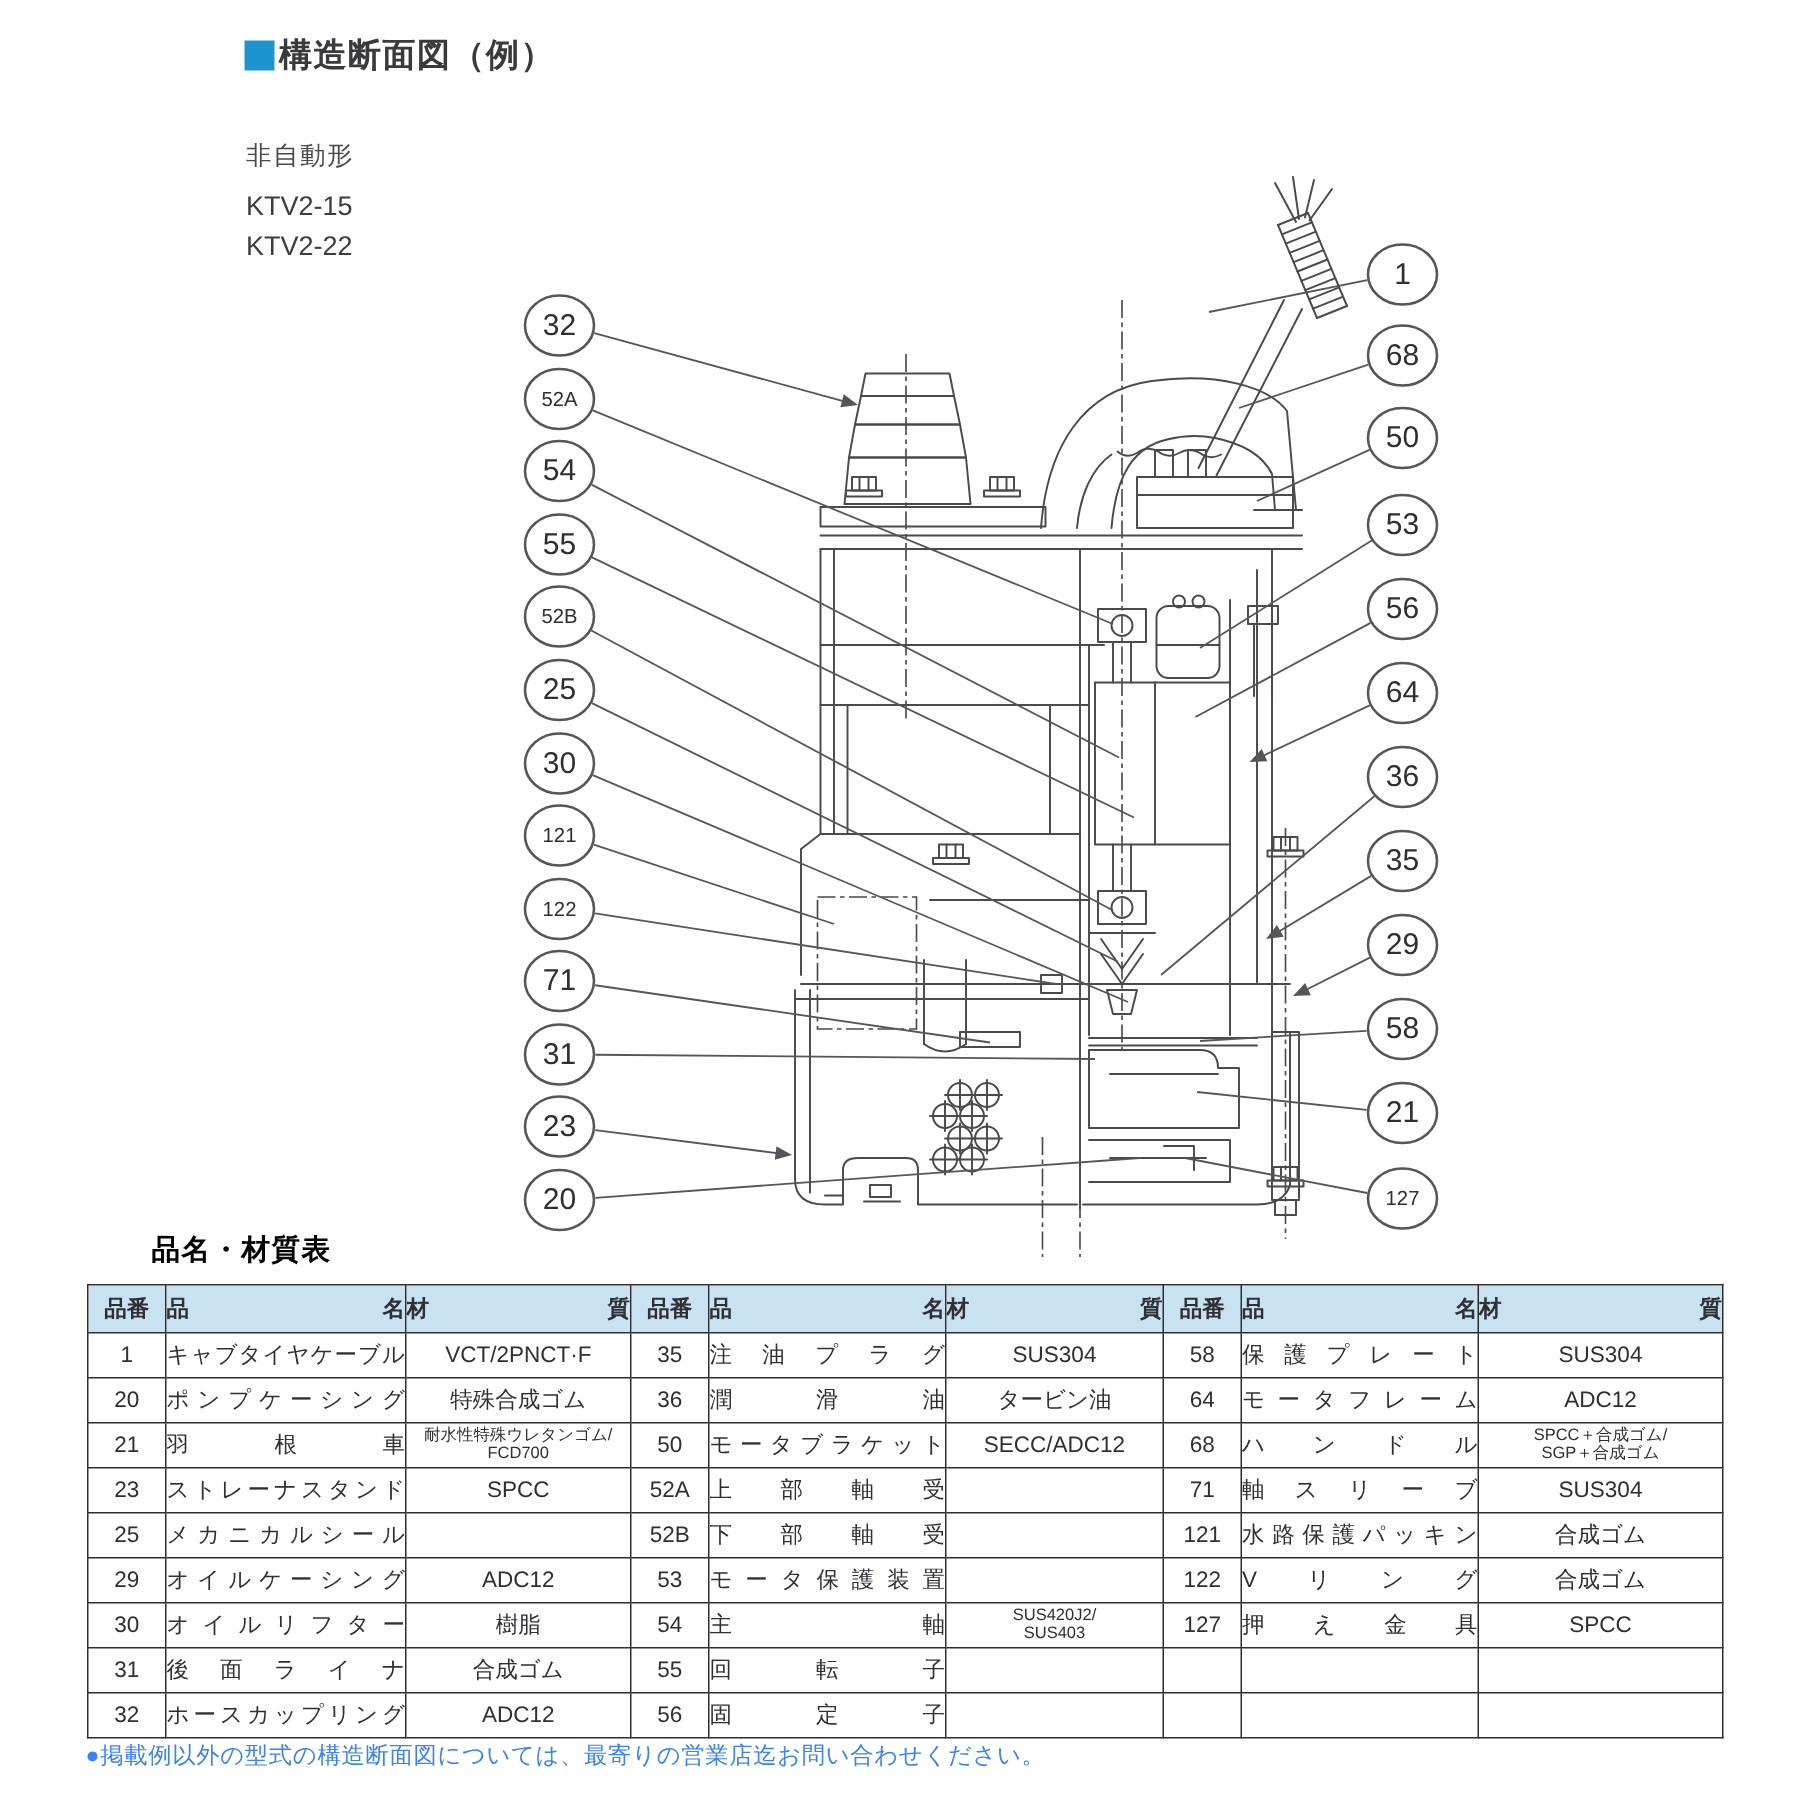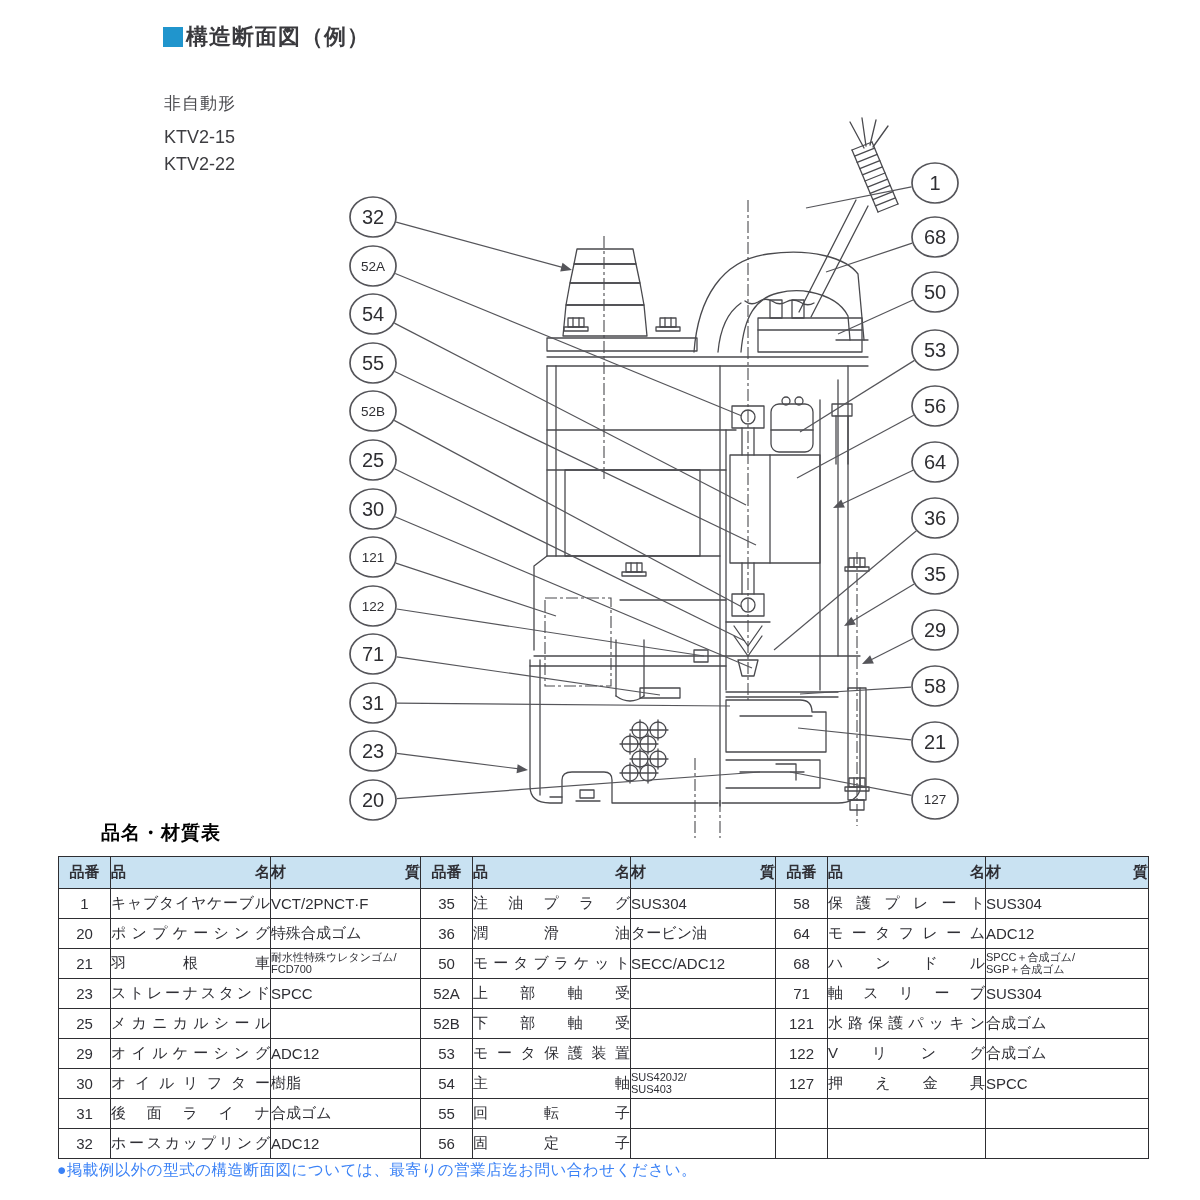--- a/index.html
+++ b/index.html
@@ -18,21 +18,21 @@
   .table-title { position:absolute; left:58px; top:820px; font-size:19px; font-weight:bold; color:#000000; letter-spacing:1px;margin-left:43px; }
   table.parts { position:absolute; left:58px; top:856px; width:1090px; border-collapse:collapse; table-layout:fixed; }
   table.parts th, table.parts td {
     border:1.5px solid #2e2e32; padding:0; height:29px; font-size:15px; color:#2f2f35;
     overflow:hidden; vertical-align:middle;
   }
   table.parts thead th { background:#c9e2f2; height:31px; font-weight:bold; }
   th.h-name, th.h-mat { text-align:justify; text-align-last:justify; padding:0 28px;margin-left:32px; }
   td.c-no { text-align:center; }
   td.c-name { text-align:justify; text-align-last:justify; padding:0 7px; font-size:14.5px; }
-  td.c-mat { font-size:14.5px; white-space:pre-line; }
+  td.c-mat { text-align:center; font-size:14.5px; white-space:pre-line; }
   td.c-mat.small { font-size:11px; line-height:11.5px;margin-top:28px; }
   .footnote { position:absolute; left:57px; top:1160px; font-size:15.5px; color:#3b82f6; letter-spacing:0.5px; }
   svg.diagram { position:absolute; left:0; top:0; }
   svg.diagram * { vector-effect:none; }
   svg.diagram .ln { stroke:#4a4a4e; stroke-width:1.3; fill:none; stroke-linecap:round; stroke-linejoin:round; }
   svg.diagram .dd { stroke:#4a4a4e; stroke-width:1.1; fill:none; stroke-dasharray:12 3 3 3; }
   svg.diagram .leader { stroke:#55555a; stroke-width:1.2; fill:none; }
   svg.diagram .co { stroke:#55555a; stroke-width:1.7; fill:#ffffff; }
   svg.diagram text { font-family:"Liberation Sans","DejaVu Sans",sans-serif; fill:#2f2f33; }
 </style>

